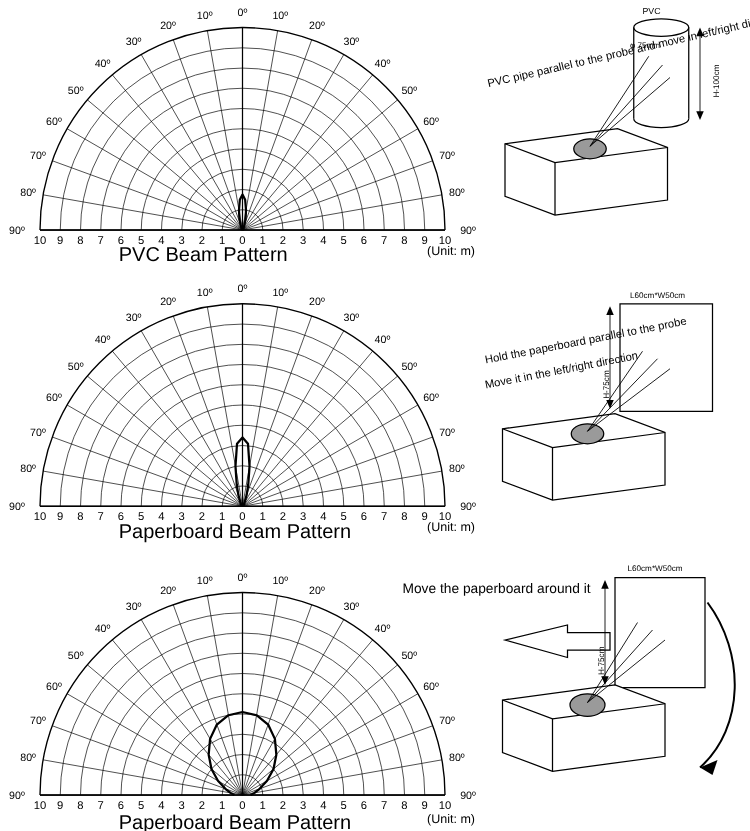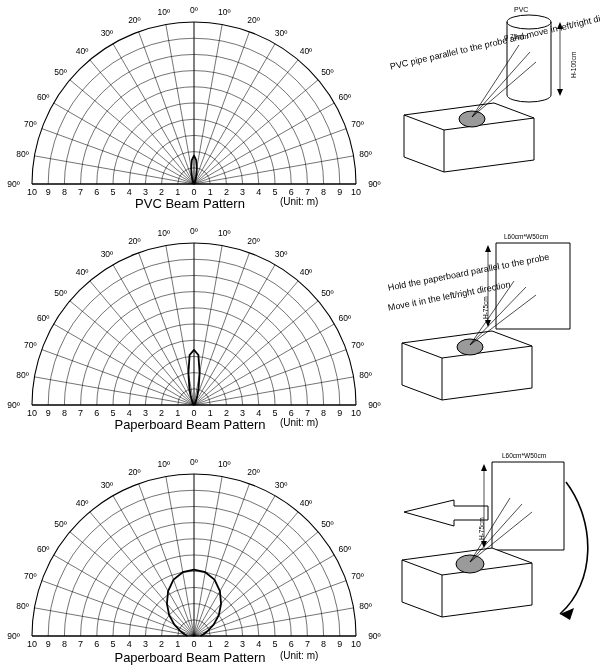--- a/index.html
+++ b/index.html
@@ -14,26 +14,26 @@
   .panel{position:absolute;left:0;width:600px;height:221px;}
   .panel1{top:0;}
   .panel2{top:221px;}
   .panel3{top:442px;}
 
   .polar-wrap{position:absolute;left:4px;top:2px;width:380px;height:220px;}
   .polar-svg{display:block;}
 
   .caption{
     position:absolute;
-    font-size:13px;
-    text-align:center;
+    font-size:16px;
+    text-align:left;
     white-space:nowrap;
   }
   .cap-title{left:95px;width:190px;top:196px;}
-  .cap-unit{left:280px;width:100px;top:196px;text-align:left;font-size:10px;}
+  .cap-unit{left:280px;width:100px;top:196px;text-align:right;font-size:10px;}
 
   .diagram{position:absolute;left:384px;top:0;width:216px;height:221px;}
   .diagram svg{display:block;}
 
   .ann{
     position:absolute;
     font-size:9px;
     line-height:1.25;
     color:#000;
     white-space:nowrap;
@@ -369,13 +369,14 @@
       <path d="M20 70 L70 58 L70 64 L104 64 L104 78 L70 78 L70 84 Z" fill="#ffffff" stroke="#000" stroke-width="1"></path>
 
       <line x1="100" y1="26" x2="100" y2="102" stroke="#000" stroke-width="0.7"></line>
       <polygon points="100,22 97,29 103,29" fill="#000"></polygon>
       <polygon points="100,106 97,99 103,99" fill="#000"></polygon>
     </svg>
     <div class="ann tiny2" style="left:118px;top:10px;">L60cm*W50cm</div>
     <div class="ann vert" style="left:94px;top:98px;">H-75cm</div>
   </div>
 
+  <div class="ann big-ann" style="left:322px;top:23px;">Move the paperboard around it</div>
 </div>
 
 </body></html>

